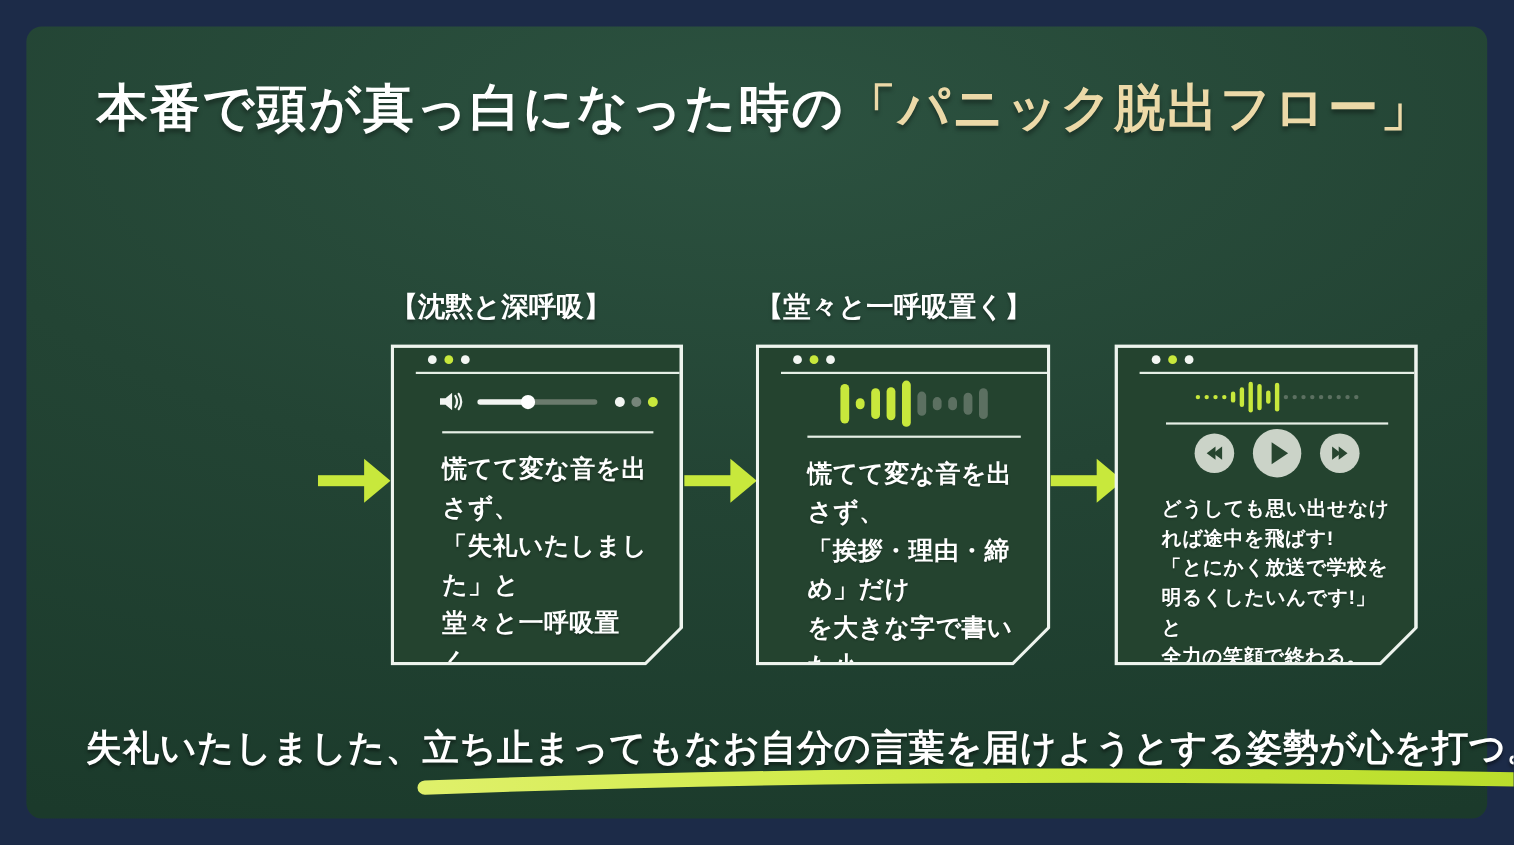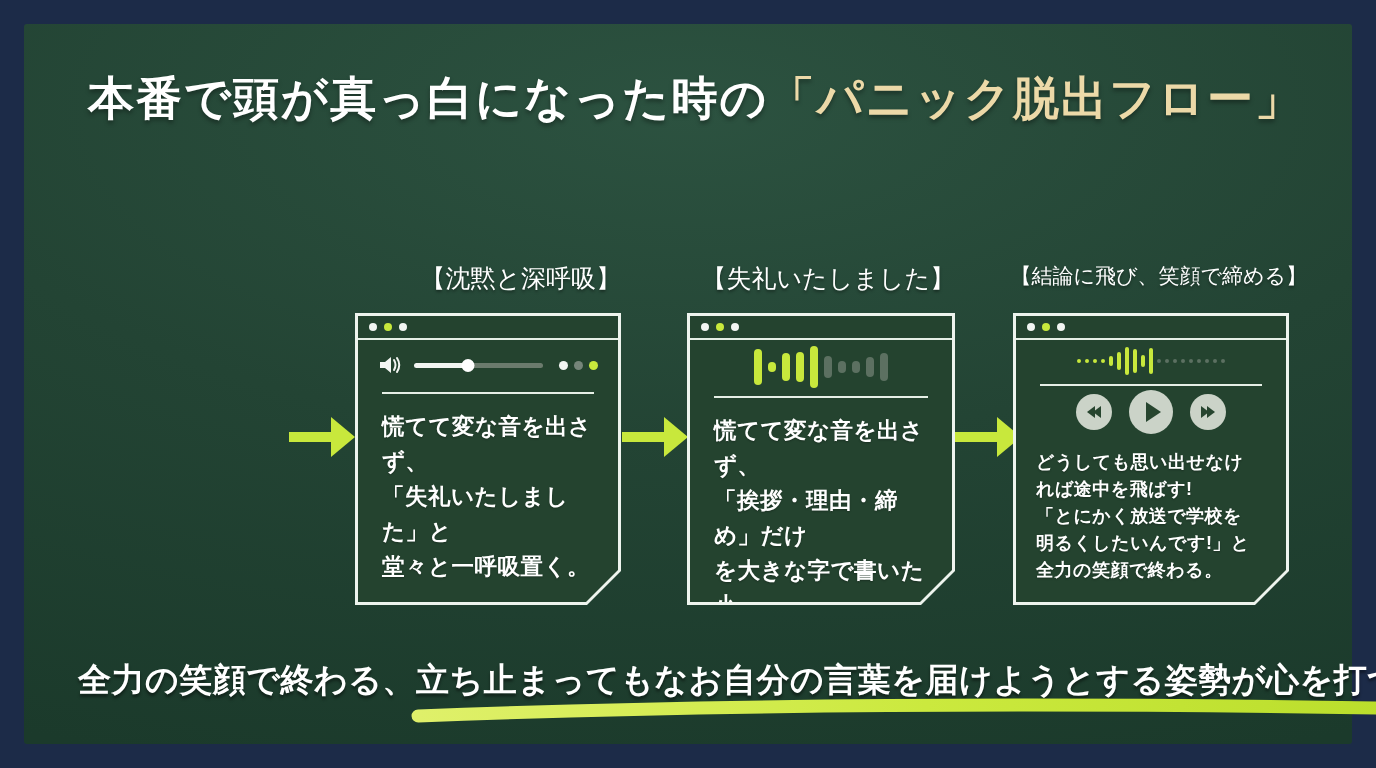--- a/index.html
+++ b/index.html
@@ -4,56 +4,56 @@
 <style>
   :root{
     --accent:#c8e83c; --accent-light:#d6ec62; --cream:#ecd9a8;
     --navy:#1c2b48; --card:#24432f; --line:#e6efe6;
     --gray-bar:#5c7061; --btn:#cbd3c8; --ink:#27452f;
   }
   *{margin:0;padding:0;box-sizing:border-box;}
   html,body{width:1376px;height:768px;overflow:hidden;}
   body{font-family:"Liberation Sans","DejaVu Sans",sans-serif;background:var(--navy);}
   .stage{position:relative;width:1376px;height:768px;background:var(--navy);}
-  .board{position:absolute;inset:24px;border-radius:3px;
+  .board{position:absolute;inset:24px;border-radius:14px;
     background:radial-gradient(120% 95% at 50% 12%, #2c5240 0%, #234434 48%, #1b3a2b 100%);}
   
   .title{position:absolute;left:64px;top:44px;width:1240px;font-size:46px;font-weight:900;
     letter-spacing:2px;color:#ffffff;text-shadow:0 3px 4px rgba(0,0,0,.35);white-space:nowrap;}
   .title .hl{color:var(--cream);}
   
   .badge{position:absolute;left:64px;top:164px;background:#f7f8f4;color:#1f3d2e;
     font-size:24px;font-weight:800;padding:8px 17px;letter-spacing:1px;
     box-shadow:0 2px 3px rgba(0,0,0,.35);}
   
   .start-box{position:absolute;left:66px;top:342px;width:196px;height:155px;}
   .start-shape{position:absolute;inset:0;background:#f2f5f2;
     clip-path:polygon(26px 0,100% 0,100% calc(100% - 36px),calc(100% - 36px) 100%,0 100%,0 26px);}
   .start-shape-in{position:absolute;inset:3px;background:#1f3e2f;
     clip-path:polygon(24px 0,100% 0,100% calc(100% - 34px),calc(100% - 34px) 100%,0 100%,0 24px);}
   .warn{position:absolute;left:50%;top:-56px;transform:translateX(-50%);}
   .start-label{position:absolute;left:0;right:0;top:42px;text-align:center;color:#fff;
     font-size:30px;font-weight:900;line-height:1.35;white-space:pre-line;
     text-shadow:0 2px 3px rgba(0,0,0,.35);}
   
-  .hdr{position:absolute;top:238px;text-align:right;color:#fff;font-weight:400;
+  .hdr{position:absolute;top:238px;text-align:left;color:#fff;font-weight:700;
     text-shadow:0 2px 3px rgba(0,0,0,.4);white-space:nowrap;}
   .hdr1{left:331px;width:266px;font-size:25px;}
   .hdr2{left:663px;width:268px;font-size:25px;}
   .hdr3{left:963px;width:320px;font-size:21px;}
   
   .card{position:absolute;top:289px;height:292px;}
   .card1{left:331px;width:266px;}
   .card2{left:663px;width:268px;}
   .card3{left:989px;width:276px;}
   .card-shape{position:absolute;inset:0;background:#eef4ee;
     clip-path:polygon(0 0,100% 0,100% calc(100% - 34px),calc(100% - 34px) 100%,0 100%);}
   .card-inner{position:absolute;inset:3px;background:var(--card);
     clip-path:polygon(0 0,100% 0,100% calc(100% - 32px),calc(100% - 32px) 100%,0 100%);
-    display:flex;flex-direction:column;}
+    display:flex;flex-direction:column;padding-left:20px;}
   .topbar{height:24px;border-bottom:2px solid var(--line);display:flex;align-items:center;
     padding-left:11px;gap:7px;flex:0 0 auto;}
   .wdot{width:8px;height:8px;border-radius:50%;}
   .sep{border-top:2px solid var(--line);margin:2px 24px 0;flex:0 0 auto;}
   .body{padding:15px 24px 0;color:#fff;font-weight:700;font-size:22.5px;line-height:1.56;
     letter-spacing:.5px;white-space:pre-line;text-shadow:0 1px 2px rgba(0,0,0,.3);}
   .card3 .body{font-size:18px;padding:11px 20px 0;line-height:1.5;}
   
   .mrow{height:50px;display:flex;align-items:center;padding:0 20px;flex:0 0 auto;}
   .track{flex:1;position:relative;height:5px;margin:0 12px;}
@@ -96,22 +96,21 @@
 <body>
 
 <div class="stage">
   <div class="board">
 
     <h1 class="title"><span>本番で頭が真っ白になった時の</span><span class="hl">「パニック脱出フロー」</span></h1>
 
 
 
     <div class="hdr hdr1">【沈黙と深呼吸】</div>
-    <div class="hdr hdr2">【失礼いたしました】</div>
-    <div class="hdr hdr3">【結論に飛び、笑顔で締める】</div>
+    <div class="hdr hdr2">【堂々と一呼吸置く】</div>
 
     <svg class="arrow arrow1" width="66" height="56" viewBox="0 0 66 56">
       <rect x="0" y="23" width="43" height="10" fill="var(--accent)"></rect>
       <polygon points="42,8 66,28 42,48" fill="var(--accent)"></polygon>
     </svg>
     <svg class="arrow arrow2" width="66" height="56" viewBox="0 0 66 56">
       <rect x="0" y="23" width="43" height="10" fill="var(--accent)"></rect>
       <polygon points="42,8 66,28 42,48" fill="var(--accent)"></polygon>
     </svg>
     <svg class="arrow arrow3" width="66" height="56" viewBox="0 0 66 56">
@@ -224,21 +223,21 @@
             </button>
         </div>
         <div class="body">どうしても思い出せなけ
 れば途中を飛ばす!
 「とにかく放送で学校を
 明るくしたいんです!」と
 全力の笑顔で終わる。</div>
       </div>
     </div>
 
-    <div class="footer"><span>全力の笑顔で終わる、</span><span class="u-wrap"><span>立ち止まってもなお自分の言葉を届けようとする姿勢が心を打つ。</span>
+    <div class="footer"><span>失礼いたしました、</span><span class="u-wrap"><span>立ち止まってもなお自分の言葉を届けようとする姿勢が心を打つ。</span>
         <svg class="marker" viewBox="0 0 1000 26" preserveAspectRatio="none">
           <defs>
             <linearGradient id="mk" x1="0" y1="0" x2="1" y2="0">
               <stop offset="0" stop-color="#dff06a"></stop>
               <stop offset="0.5" stop-color="#cbe93e"></stop>
               <stop offset="1" stop-color="#b9dd2a"></stop>
             </linearGradient>
           </defs>
           <path d="M8 18 C 280 7, 620 4, 992 11" stroke="url(#mk)" stroke-width="13" fill="none" stroke-linecap="round"></path>
         </svg>

